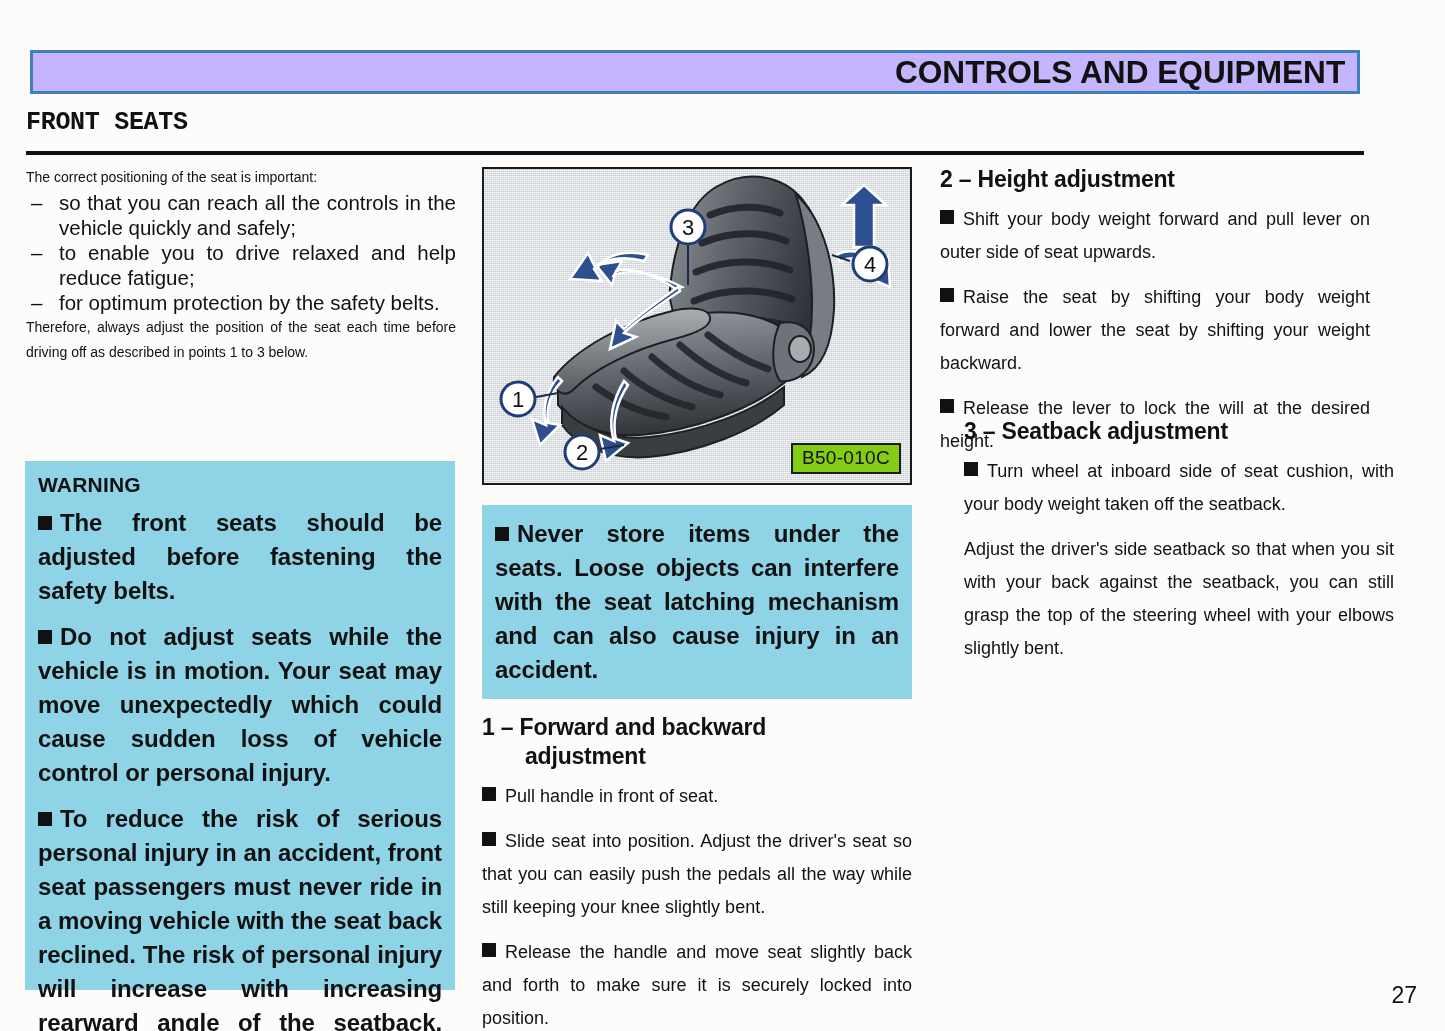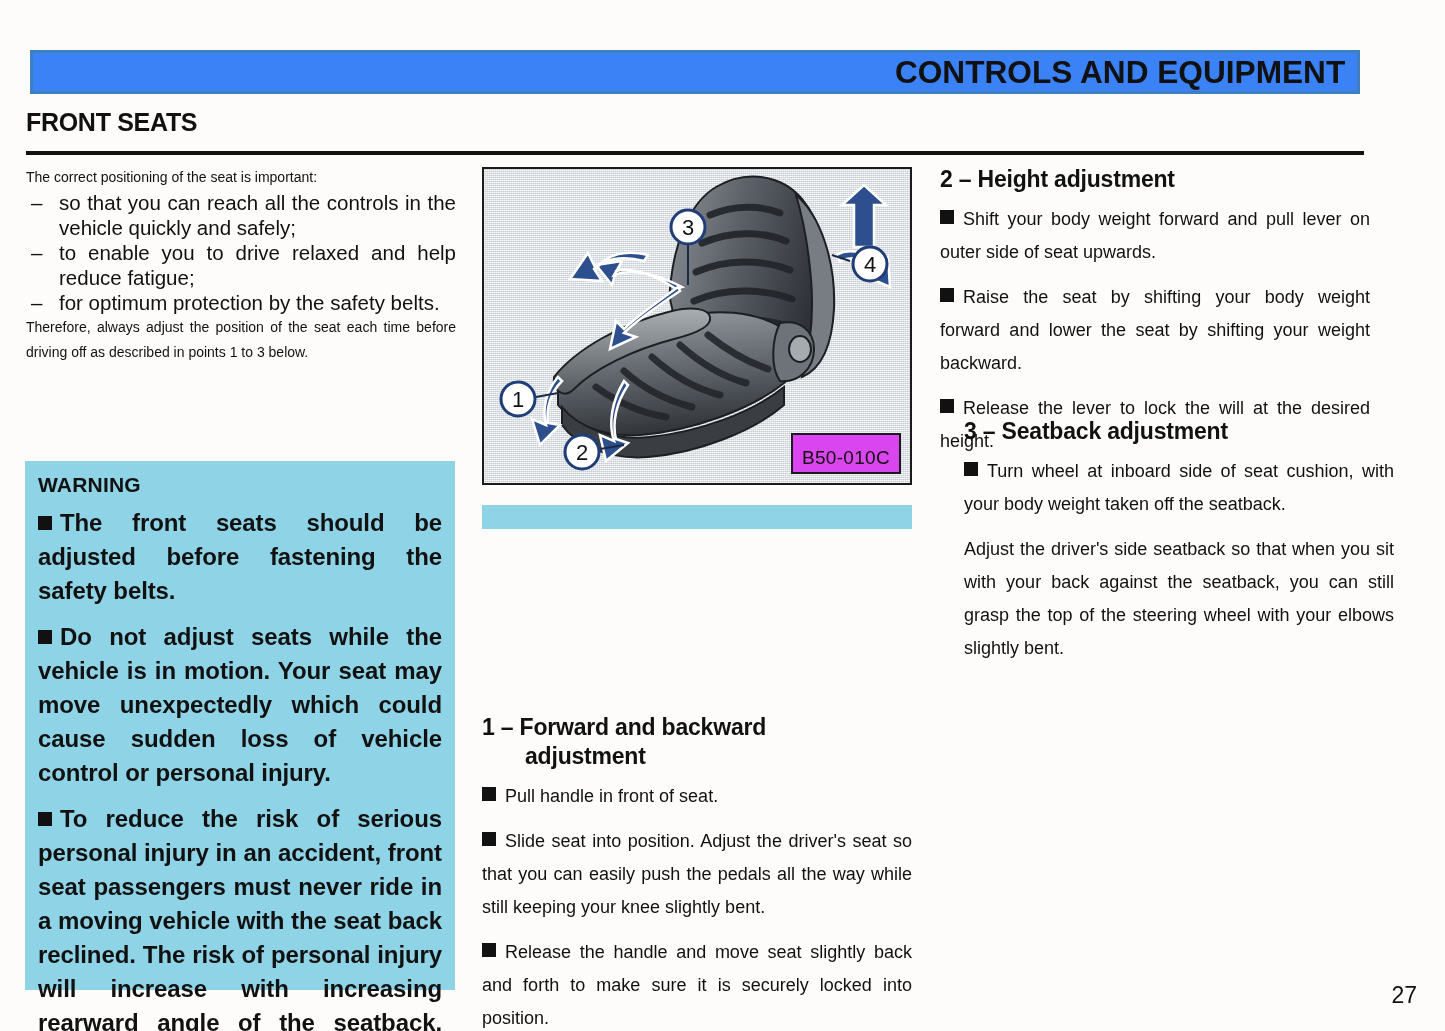--- a/index.html
+++ b/index.html
@@ -17,21 +17,21 @@
   }
 
   
   .page-header {
     position: absolute;
     left: 30px;
     top: 50px;
     width: 1330px;
     height: 44px;
     border: 3px solid #3f7fbf;
-    background: #3b82f6;
+    background: #c4b5fd;
     box-sizing: border-box;
     display: flex;
     align-items: center;
     justify-content: flex-end;
   }
   .page-header .title {
     font-size: 31px;
     font-weight: bold;
     letter-spacing: 0px;
     padding-right: 12px;
@@ -41,20 +41,21 @@
     transform-origin: right center;
   }
 
   .section-title {
     position: absolute;
     left: 26px;
     top: 108px;
     font-size: 25px;
     font-weight: bold;
     letter-spacing: -0.3px;
+    font-family: Liberation Mono, monospace;
   }
   .section-rule {
     position: absolute;
     left: 26px;
     top: 151px;
     width: 1338px;
     height: 4px;
     background: #111111;
   }
 
@@ -163,23 +164,23 @@
     inset: 0;
     background-image:
       repeating-linear-gradient(0deg, rgba(255,255,255,0.55) 0 1px, rgba(170,180,190,0.25) 1px 2px),
       repeating-linear-gradient(90deg, rgba(255,255,255,0.5) 0 1px, rgba(170,180,190,0.2) 1px 2px);
   }
   .figure svg { position: absolute; inset: 0; }
   .fig-code {
     position: absolute;
     right: 9px;
     bottom: 9px;
-    background: #d946ef;
+    background: #84cc16;
     border: 2px solid #1a1a1a;
-    padding: 12px 9px 3px 9px;
+    padding: 2px 9px 3px 9px;
     font-size: 19px;
     letter-spacing: 0.3px;
     line-height: 1.15;
   }
 
   
   .subhead {
     font-size: 23px;
     font-weight: bold;
     line-height: 29px;
@@ -340,20 +341,23 @@
       <circle cx="204" cy="58" r="17" fill="#ffffff" stroke="#1f3d77" stroke-width="3"></circle>
       <text x="204" y="66" text-anchor="middle" font-family="Liberation Sans, sans-serif" font-size="22" fill="#111">3</text>
       <circle cx="386" cy="95" r="17" fill="#ffffff" stroke="#1f3d77" stroke-width="3"></circle>
       <text x="386" y="103" text-anchor="middle" font-family="Liberation Sans, sans-serif" font-size="22" fill="#111">4</text>
     </g>
   </svg>
   <div class="fig-code">B50-010C</div>
 </div>
 
 <div class="warn-box warn-mid">
+  <p class="warn-item">
+    <span class="sq"></span><span>Never store items under the seats. Loose objects can interfere with the seat latching mechanism and can also cause injury in an accident.</span>
+  </p>
 </div>
 
 <div id="sec1">
   <div class="subhead">
     <span>1 – </span><span>Forward and backward</span>
     <span class="cont">adjustment</span>
   </div>
   <p class="para-item ragged">
     <span class="sq-reg"></span><span>Pull handle in front of seat.</span>
   </p>

